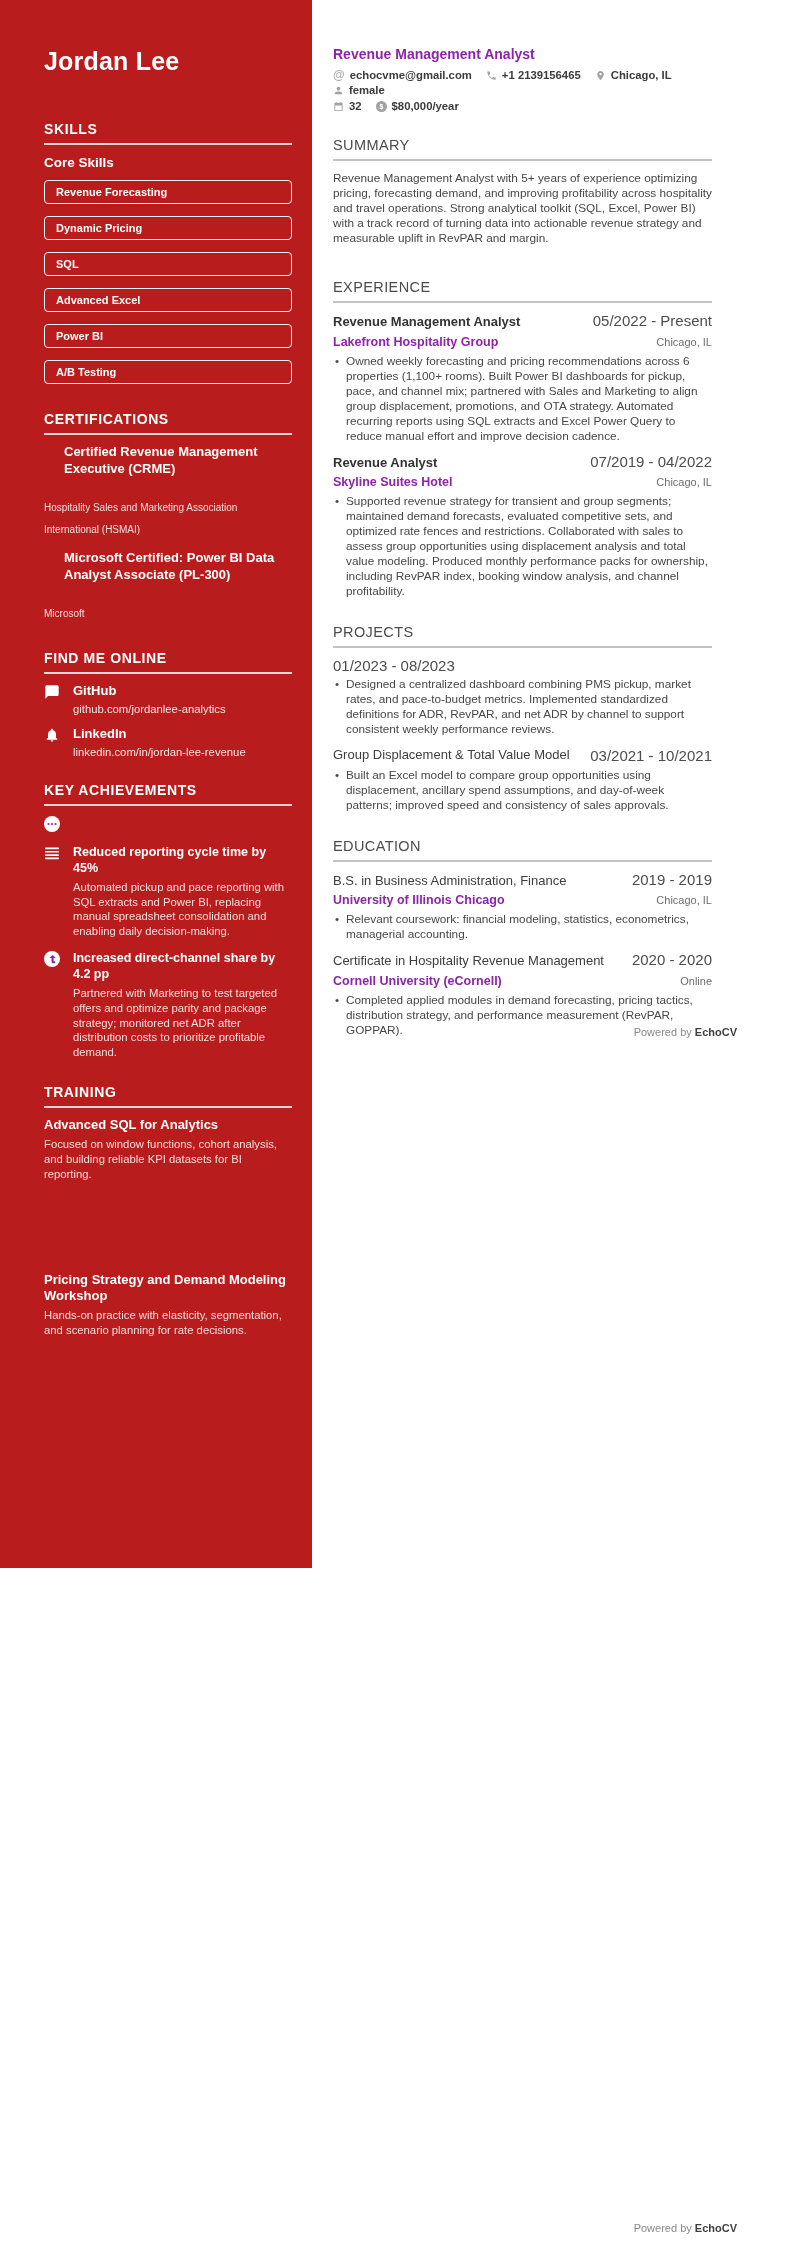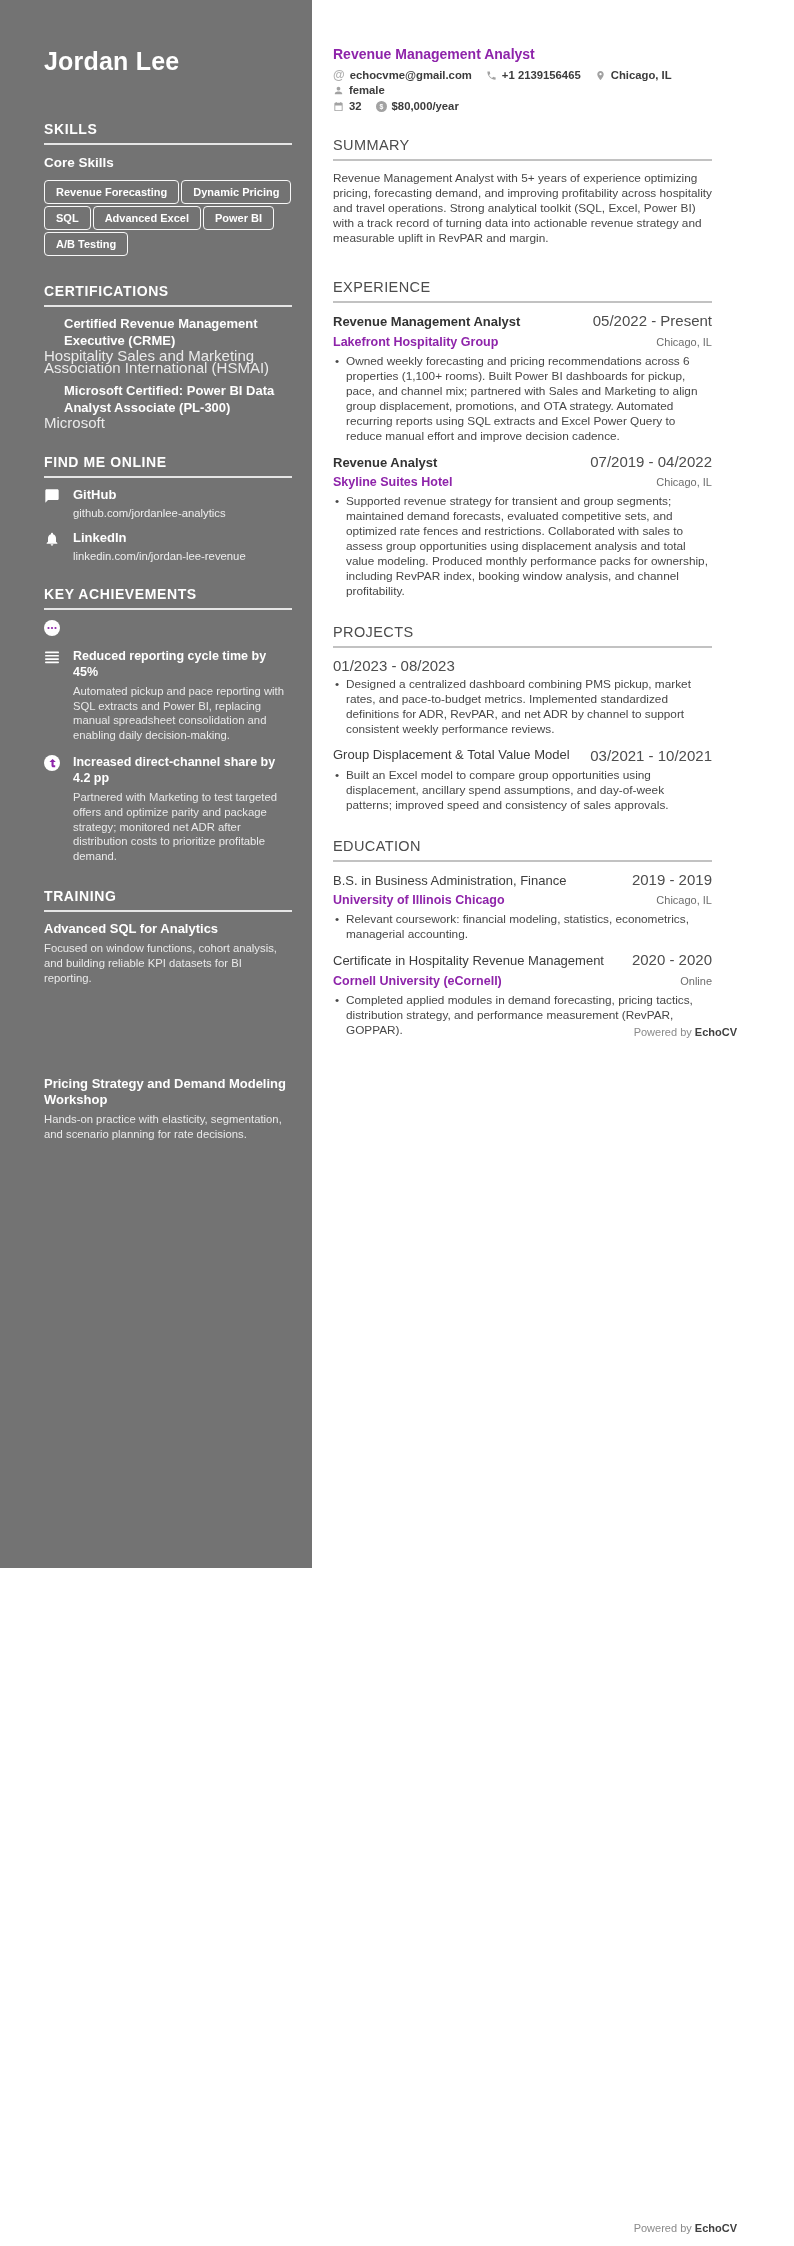--- a/index.html
+++ b/index.html
@@ -4,39 +4,39 @@
 <style>
   html,body{margin:0;padding:0;}
   body{
     width:794px;height:2246px;position:relative;background:#ffffff;
     font-family:"Liberation Sans",sans-serif;color:#474747;
     -webkit-font-smoothing:antialiased;
   }
   
   .sidebar{
     position:absolute;left:0;top:0;width:312px;height:1568px;
-    background:#737373;color:#fff;box-sizing:border-box;
+    background:#b91c1c;color:#fff;box-sizing:border-box;
     padding:46px 20px 0 44px;
   }
   .side-name{font-size:25px;font-weight:bold;line-height:30px;margin:0;letter-spacing:.2px;}
   .side-section{margin-top:44px;}
   .side-section.tight{margin-top:26px;}
   .side-section.mid{margin-top:24px;}
   .side-section.ach{margin-top:22px;}
   .side-head{font-size:14px;font-weight:600;letter-spacing:.6px;line-height:18px;}
   .side-rule{height:2px;background:rgba(255,255,255,.82);border:0;margin:5px 0 9px 0;}
   .side-sub{font-size:13.5px;font-weight:600;line-height:17px;margin-bottom:9px;}
-  .chips{display:flex;flex-wrap:wrap;gap:2px;}
+  .chips{display:flex;flex-wrap:wrap;gap:12px;flex-direction:column;}
   .chip{
     border:1.5px solid rgba(255,255,255,.95);border-radius:4px;
     padding:5px 11px;font-size:11px;font-weight:bold;line-height:12px;white-space:nowrap;
   }
   .cert-item{margin-bottom:9px;}
   .cert-title{font-size:13px;font-weight:600;line-height:16.5px;margin-left:20px;}
-  .cert-issuer{font-size:15px;line-height:12px;color:rgba(255,255,255,.85);margin-top:1px;}
+  .cert-issuer{font-size:10px;line-height:22px;color:rgba(255,255,255,.85);margin-top:20px;}
   .icon-row{display:flex;align-items:flex-start;margin-bottom:10px;}
   .icon-cell{width:29px;flex:0 0 29px;padding-top:1px;}
   .icon-cell svg{display:block;}
   .link-label{font-size:13px;font-weight:600;line-height:16px;}
   .link-url{font-size:11.3px;line-height:14px;color:rgba(255,255,255,.88);margin-top:3px;}
   .ach-item{display:flex;align-items:flex-start;margin-bottom:12px;}
   .ach-title{font-size:12.5px;font-weight:600;line-height:16px;}
   .ach-desc{font-size:11.3px;line-height:14.6px;color:rgba(255,255,255,.85);margin-top:4px;}
   .train-title{font-size:13px;font-weight:600;line-height:16.5px;}
   .train-desc{font-size:11.3px;line-height:15px;color:rgba(255,255,255,.85);margin-top:3px;}

